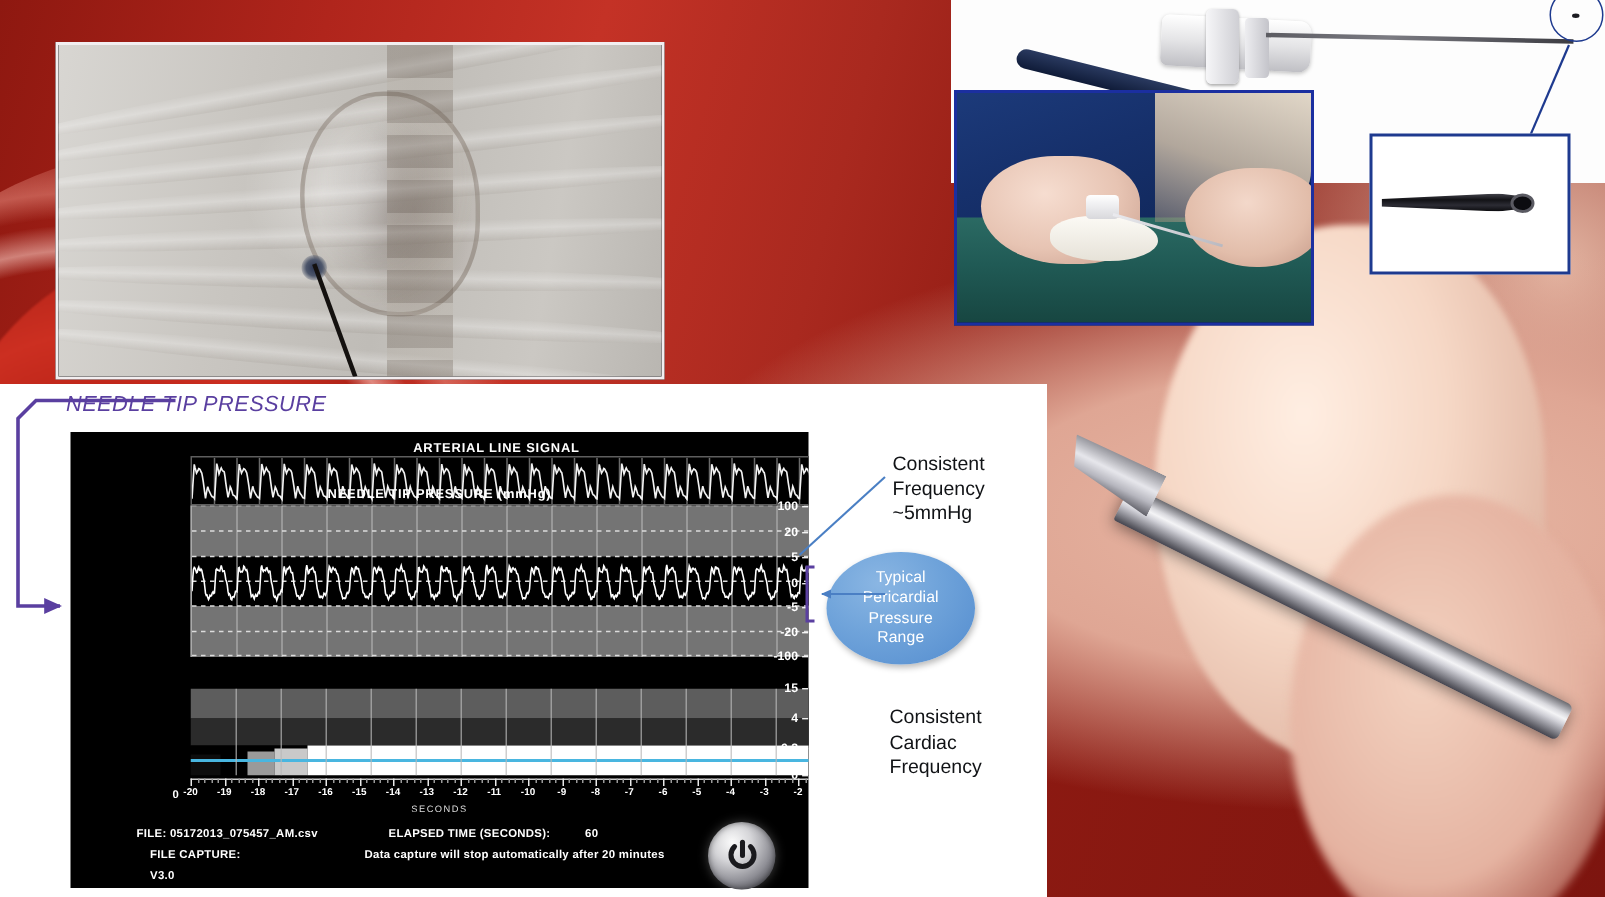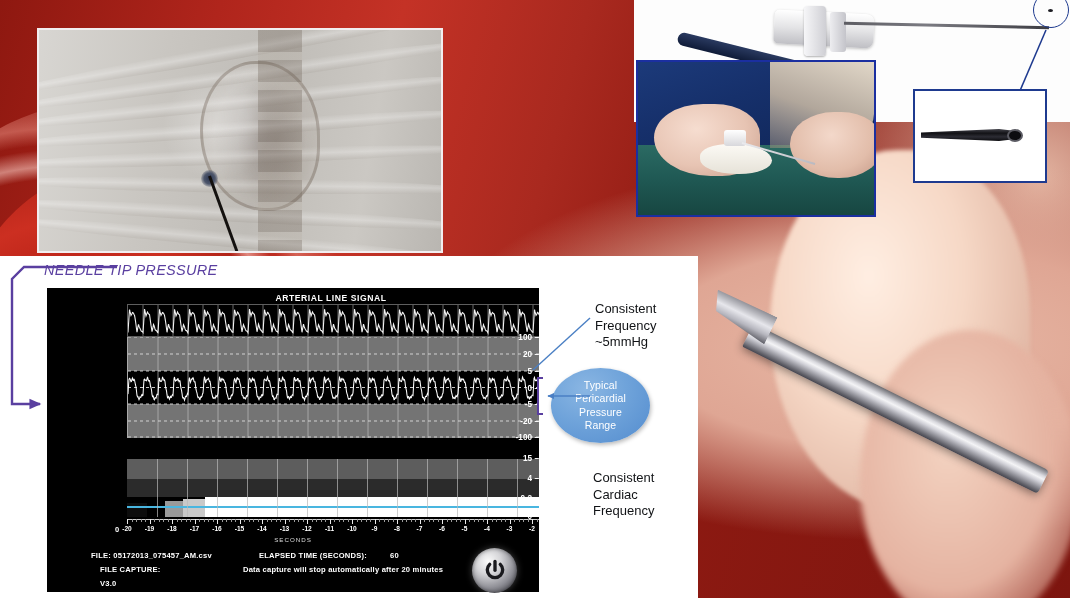--- a/index.html
+++ b/index.html
@@ -465,20 +465,21 @@
           <line x1="375.0" y1="0" x2="375.0" y2="33"></line>
           <line x1="390.0" y1="0" x2="390.0" y2="33"></line>
           <line x1="405.0" y1="0" x2="405.0" y2="33"></line>
           <line x1="420.0" y1="0" x2="420.0" y2="33"></line>
           <line x1="435.0" y1="0" x2="435.0" y2="33"></line>
         </g>
       <polyline id="art-trace" fill="none" stroke="#f2f2f2" stroke-width="1.1" points="0.0,27.5 0.5,19.4 1.0,11.9 1.5,4.6 2.0,6.7 2.5,8.4 3.0,10.4 3.5,9.5 4.0,8.7 4.5,7.4 5.0,7.6 5.5,8.3 6.0,9.5 6.5,10.3 7.0,12.9 7.5,16.1 8.0,19.8 8.5,23.7 9.0,27.2 9.5,24.3 10.0,21.6 10.5,19.4 11.0,21.2 11.5,22.4 12.0,23.5 12.5,24.6 13.0,25.6 13.5,26.2 14.0,26.4 14.5,26.6 15.0,27.4 15.5,20.1 16.0,12.3 16.5,4.1 17.0,6.1 17.5,8.6 18.0,11.0 18.5,9.6 19.0,8.1 19.5,7.0 20.0,8.1 20.5,8.9 21.0,9.2 21.5,9.6 22.0,12.8 22.5,16.7 23.0,20.2 23.5,23.2 24.0,26.6 24.5,24.5 25.0,22.3 25.5,19.5 26.0,20.5 26.5,22.1 27.0,24.0 27.5,25.2 28.0,25.3 28.5,25.6 29.0,26.4 29.5,27.3 30.0,27.7 30.5,19.6 31.0,11.7 31.5,4.4 32.0,6.8 32.5,8.6 33.0,10.4 33.5,9.3 34.0,8.6 34.5,7.5 35.0,7.8 35.5,8.3 36.0,9.2 36.5,10.3 37.0,13.1 37.5,16.2 38.0,19.6 38.5,23.5 39.0,27.3 39.5,24.5 40.0,21.6 40.5,19.2 41.0,21.1 41.5,22.6 42.0,23.6 42.5,24.5 43.0,25.3 43.5,26.2 44.0,26.6 44.5,26.7 45.0,27.2 45.5,19.9 46.0,12.4 46.5,4.4 47.0,6.1 47.5,8.4 48.0,10.9 48.5,9.8 49.0,8.3 49.5,6.9 50.0,7.9 50.5,8.9 51.0,9.5 51.5,9.7 52.0,12.6 52.5,16.6 53.0,20.3 53.5,23.5 54.0,26.6 54.5,24.3 55.0,22.2 55.5,19.7 56.0,20.7 56.5,22.0 57.0,23.7 57.5,25.2 58.0,25.5 58.5,25.6 59.0,26.2 59.5,27.1 60.0,27.9 60.5,19.8 61.0,11.7 61.5,4.2 62.0,6.7 62.5,8.8 63.0,10.5 63.5,9.2 64.0,8.4 64.5,7.6 65.0,8.1 65.5,8.3 66.0,9.0 66.5,10.1 67.0,13.3 67.5,16.4 68.0,19.6 68.5,23.3 69.0,27.2 69.5,24.7 70.0,21.7 70.5,19.1 71.0,20.9 71.5,22.6 72.0,23.9 72.5,24.5 73.0,25.1 73.5,26.1 74.0,26.8 74.5,27.0 75.0,27.2 75.5,19.7 76.0,12.3 76.5,4.6 77.0,6.3 77.5,8.2 78.0,10.7 78.5,9.9 79.0,8.5 79.5,6.9 80.0,7.7 80.5,8.8 81.0,9.6 81.5,9.9 82.0,12.6 82.5,16.3 83.0,20.2 83.5,23.7 84.0,26.7 84.5,24.1 85.0,22.0 85.5,19.7 86.0,20.9 86.5,22.0 87.0,23.5 87.5,25.0 88.0,25.7 88.5,25.8 89.0,26.1 89.5,26.9 90.0,27.8 90.5,20.0 91.0,11.8 91.5,4.0 92.0,6.5 92.5,8.9 93.0,10.8 93.5,9.2 94.0,8.2 94.5,7.4 95.0,8.2 95.5,8.5 96.0,8.9 96.5,9.9 97.0,13.2 97.5,16.6 98.0,19.7 98.5,23.1 99.0,27.0 99.5,24.8 100.0,22.0 100.5,19.1 101.0,20.6 101.5,22.5 102.0,24.1 102.5,24.7 103.0,25.0 103.5,25.9 104.0,26.8 104.5,27.2 105.0,27.3 105.5,19.5 106.0,12.2 106.5,4.7 107.0,6.5 107.5,8.2 108.0,10.5 108.5,9.8 109.0,8.7 109.5,7.1 110.0,7.6 110.5,8.6 111.0,9.6 111.5,10.2 112.0,12.7 112.5,16.1 113.0,20.1 113.5,23.8 114.0,27.0 114.5,24.1 115.0,21.7 115.5,19.7 116.0,21.1 116.5,22.2 117.0,23.4 117.5,24.8 118.0,25.7 118.5,26.1 119.0,26.2 119.5,26.7 120.0,27.7 120.5,20.1 121.0,12.1 121.5,4.0 122.0,6.3 122.5,8.8 123.0,11.0 123.5,9.4 124.0,8.0 124.5,7.2 125.0,8.2 125.5,8.7 126.0,9.0 126.5,9.7 127.0,13.1 127.5,16.8 128.0,19.9 128.5,23.1 129.0,26.8 129.5,24.7 130.0,22.2 130.5,19.2 131.0,20.5 131.5,22.3 132.0,24.1 132.5,25.0 133.0,25.1 133.5,25.7 134.0,26.6 134.5,27.3 135.0,27.5 135.5,19.4 136.0,11.9 136.5,4.6 137.0,6.7 137.5,8.4 138.0,10.4 138.5,9.6 139.0,8.7 139.5,7.3 140.0,7.6 140.5,8.4 141.0,9.5 141.5,10.3 142.0,12.9 142.5,16.1 143.0,19.8 143.5,23.7 144.0,27.2 144.5,24.2 145.0,21.6 145.5,19.5 146.0,21.2 146.5,22.4 147.0,23.4 147.5,24.6 148.0,25.6 148.5,26.2 149.0,26.4 149.5,26.6 150.0,27.4 150.5,20.1 151.0,12.3 151.5,4.1 152.0,6.1 152.5,8.6 153.0,11.0 153.5,9.6 154.0,8.1 154.5,7.0 155.0,8.1 155.5,8.9 156.0,9.2 156.5,9.6 157.0,12.8 157.5,16.7 158.0,20.1 158.5,23.2 159.0,26.6 159.5,24.5 160.0,22.3 160.5,19.5 161.0,20.5 161.5,22.1 162.0,24.0 162.5,25.1 163.0,25.3 163.5,25.6 164.0,26.4 164.5,27.3 165.0,27.7 165.5,19.6 166.0,11.8 166.5,4.4 167.0,6.8 167.5,8.6 168.0,10.4 168.5,9.3 169.0,8.6 169.5,7.5 170.0,7.8 170.5,8.3 171.0,9.3 171.5,10.3 172.0,13.1 172.5,16.2 173.0,19.6 173.5,23.6 174.0,27.3 174.5,24.5 175.0,21.6 175.5,19.2 176.0,21.1 176.5,22.6 177.0,23.6 177.5,24.5 178.0,25.3 178.5,26.2 179.0,26.6 179.5,26.7 180.0,27.2 180.5,19.9 181.0,12.4 181.5,4.3 182.0,6.1 182.5,8.4 183.0,11.0 183.5,9.8 184.0,8.2 184.5,6.9 185.0,7.9 185.5,8.9 186.0,9.4 186.5,9.7 187.0,12.7 187.5,16.6 188.0,20.3 188.5,23.4 189.0,26.6 189.5,24.3 190.0,22.2 190.5,19.7 191.0,20.7 191.5,22.0 192.0,23.8 192.5,25.2 193.0,25.5 193.5,25.6 194.0,26.2 194.5,27.2 195.0,27.9 195.5,19.8 196.0,11.7 196.5,4.2 197.0,6.7 197.5,8.8 198.0,10.5 198.5,9.2 199.0,8.4 199.5,7.6 200.0,8.0 200.5,8.3 201.0,9.0 201.5,10.2 202.0,13.3 202.5,16.4 203.0,19.6 203.5,23.3 204.0,27.2 204.5,24.7 205.0,21.7 205.5,19.1 206.0,20.9 206.5,22.6 207.0,23.9 207.5,24.5 208.0,25.1 208.5,26.1 209.0,26.8 209.5,26.9 210.0,27.2 210.5,19.7 211.0,12.4 211.5,4.5 212.0,6.2 212.5,8.3 213.0,10.8 213.5,9.9 214.0,8.5 214.5,6.9 215.0,7.7 215.5,8.8 216.0,9.6 216.5,9.9 217.0,12.6 217.5,16.3 218.0,20.2 218.5,23.7 219.0,26.7 219.5,24.1 220.0,22.0 220.5,19.7 221.0,20.9 221.5,22.0 222.0,23.5 222.5,25.1 223.0,25.7 223.5,25.8 224.0,26.1 224.5,26.9 225.0,27.8 225.5,20.0 226.0,11.8 226.5,4.0 227.0,6.5 227.5,8.9 228.0,10.8 228.5,9.2 229.0,8.2 229.5,7.5 230.0,8.2 230.5,8.5 231.0,8.9 231.5,9.9 232.0,13.3 232.5,16.6 233.0,19.7 233.5,23.1 234.0,27.1 234.5,24.8 235.0,21.9 235.5,19.1 236.0,20.7 236.5,22.6 237.0,24.0 237.5,24.7 238.0,25.0 238.5,25.9 239.0,26.8 239.5,27.2 240.0,27.3 240.5,19.5 241.0,12.2 241.5,4.7 242.0,6.5 242.5,8.2 243.0,10.5 243.5,9.8 244.0,8.7 244.5,7.1 245.0,7.6 245.5,8.6 246.0,9.6 246.5,10.1 247.0,12.7 247.5,16.2 248.0,20.1 248.5,23.8 249.0,26.9 249.5,24.1 250.0,21.8 250.5,19.7 251.0,21.1 251.5,22.1 252.0,23.4 252.5,24.8 253.0,25.7 253.5,26.0 254.0,26.2 254.5,26.7 255.0,27.7 255.5,20.1 256.0,12.0 256.5,4.0 257.0,6.3 257.5,8.9 258.0,11.0 258.5,9.4 259.0,8.0 259.5,7.2 260.0,8.3 260.5,8.7 261.0,9.0 261.5,9.7 262.0,13.1 262.5,16.8 263.0,19.9 263.5,23.1 264.0,26.8 264.5,24.7 265.0,22.2 265.5,19.2 266.0,20.5 266.5,22.3 267.0,24.1 267.5,24.9 268.0,25.1 268.5,25.7 269.0,26.6 269.5,27.3 270.0,27.5 270.5,19.4 271.0,12.0 271.5,4.6 272.0,6.7 272.5,8.4 273.0,10.4 273.5,9.6 274.0,8.7 274.5,7.3 275.0,7.6 275.5,8.4 276.0,9.5 276.5,10.3 277.0,12.9 277.5,16.1 278.0,19.8 278.5,23.7 279.0,27.2 279.5,24.2 280.0,21.6 280.5,19.5 281.0,21.2 281.5,22.4 282.0,23.4 282.5,24.6 283.0,25.6 283.5,26.2 284.0,26.4 284.5,26.6 285.0,27.5 285.5,20.1 286.0,12.3 286.5,4.1 287.0,6.1 287.5,8.7 288.0,11.0 288.5,9.6 289.0,8.1 289.5,7.0 290.0,8.1 290.5,8.9 291.0,9.2 291.5,9.6 292.0,12.9 292.5,16.8 293.0,20.1 293.5,23.2 294.0,26.6 294.5,24.5 295.0,22.3 295.5,19.4 296.0,20.5 296.5,22.1 297.0,24.0 297.5,25.1 298.0,25.3 298.5,25.6 299.0,26.4 299.5,27.3 300.0,27.7 300.5,19.5 301.0,11.8 301.5,4.4 302.0,6.8 302.5,8.6 303.0,10.4 303.5,9.4 304.0,8.6 304.5,7.5 305.0,7.8 305.5,8.3 306.0,9.3 306.5,10.3 307.0,13.1 307.5,16.2 308.0,19.7 308.5,23.6 309.0,27.3 309.5,24.4 310.0,21.6 310.5,19.2 311.0,21.1 311.5,22.6 312.0,23.6 312.5,24.5 313.0,25.4 313.5,26.2 314.0,26.6 314.5,26.7 315.0,27.3 315.5,19.9 316.0,12.4 316.5,4.3 317.0,6.1 317.5,8.4 318.0,11.0 318.5,9.8 319.0,8.2 319.5,6.9 320.0,7.9 320.5,8.9 321.0,9.4 321.5,9.7 322.0,12.7 322.5,16.6 323.0,20.3 323.5,23.4 324.0,26.6 324.5,24.3 325.0,22.2 325.5,19.6 326.0,20.7 326.5,22.0 327.0,23.8 327.5,25.2 328.0,25.5 328.5,25.6 329.0,26.2 329.5,27.2 330.0,27.8 330.5,19.7 331.0,11.7 331.5,4.2 332.0,6.7 332.5,8.8 333.0,10.5 333.5,9.2 334.0,8.4 334.5,7.6 335.0,8.0 335.5,8.3 336.0,9.1 336.5,10.2 337.0,13.2 337.5,16.4 338.0,19.6 338.5,23.3 339.0,27.2 339.5,24.6 340.0,21.7 340.5,19.1 341.0,20.9 341.5,22.6 342.0,23.8 342.5,24.5 343.0,25.2 343.5,26.1 344.0,26.8 344.5,26.9 345.0,27.2 345.5,19.7 346.0,12.4 346.5,4.5 347.0,6.2 347.5,8.3 348.0,10.8 348.5,9.9 349.0,8.4 349.5,6.9 350.0,7.7 350.5,8.8 351.0,9.6 351.5,9.9 352.0,12.6 352.5,16.4 353.0,20.3 353.5,23.6 354.0,26.7 354.5,24.1 355.0,22.0 355.5,19.7 356.0,20.9 356.5,22.0 357.0,23.6 357.5,25.1 358.0,25.7 358.5,25.8 359.0,26.1 359.5,26.9 360.0,27.9 360.5,20.0 361.0,11.8 361.5,4.0 362.0,6.6 362.5,8.9 363.0,10.7 363.5,9.2 364.0,8.2 364.5,7.5 365.0,8.2 365.5,8.5 366.0,8.9 366.5,10.0 367.0,13.3 367.5,16.6 368.0,19.7 368.5,23.2 369.0,27.1 369.5,24.8 370.0,21.9 370.5,19.1 371.0,20.7 371.5,22.6 372.0,24.0 372.5,24.7 373.0,25.0 373.5,25.9 374.0,26.8 374.5,27.1 375.0,27.2 375.5,19.5 376.0,12.2 376.5,4.7 377.0,6.4 377.5,8.2 378.0,10.6 378.5,9.8 379.0,8.6 379.5,7.1 380.0,7.6 380.5,8.6 381.0,9.6 381.5,10.1 382.0,12.6 382.5,16.2 383.0,20.1 383.5,23.8 384.0,26.9 384.5,24.1 385.0,21.8 385.5,19.7 386.0,21.1 386.5,22.1 387.0,23.4 387.5,24.9 388.0,25.7 388.5,26.0 389.0,26.2 389.5,26.7 390.0,27.7 390.5,20.1 391.0,12.0 391.5,4.0 392.0,6.3 392.5,8.9 393.0,10.9 393.5,9.3 394.0,8.1 394.5,7.3 395.0,8.3 395.5,8.7 396.0,9.0 396.5,9.7 397.0,13.1 397.5,16.7 398.0,19.9 398.5,23.1 399.0,26.8 399.5,24.7 400.0,22.1 400.5,19.2 401.0,20.5 401.5,22.4 402.0,24.1 402.5,24.9 403.0,25.1 403.5,25.7 404.0,26.7 404.5,27.3 405.0,27.4 405.5,19.4 406.0,12.0 406.5,4.6 407.0,6.7 407.5,8.4 408.0,10.4 408.5,9.6 409.0,8.7 409.5,7.3 410.0,7.6 410.5,8.4 411.0,9.5 411.5,10.3 412.0,12.8 412.5,16.1 413.0,19.9 413.5,23.8 414.0,27.1 414.5,24.2 415.0,21.6 415.5,19.5 416.0,21.2 416.5,22.3 417.0,23.4 417.5,24.6 418.0,25.6 418.5,26.2 419.0,26.3 419.5,26.6 420.0,27.5 420.5,20.1 421.0,12.2 421.5,4.1 422.0,6.2 422.5,8.7 423.0,11.0 423.5,9.6 424.0,8.0 424.5,7.0 425.0,8.2 425.5,8.9 426.0,9.2 426.5,9.6 427.0,12.9 427.5,16.8 428.0,20.1 428.5,23.2 429.0,26.7 429.5,24.6 430.0,22.3 430.5,19.4 431.0,20.5 431.5,22.1 432.0,24.0 432.5,25.1 433.0,25.2 433.5,25.6 434.0,26.4 434.5,27.3 435.0,27.7 435.5,19.5 436.0,11.8 436.5,4.5 437.0,6.8 437.5,8.6 438.0,10.4 438.5,9.4 439.0,8.7 439.5,7.5 440.0,7.8 440.5,8.3 441.0,9.3 441.5,10.3 442.0,13.1 442.5,16.1 443.0,19.7 443.5,23.6 444.0,27.3 444.5,24.4 445.0,21.6 445.5,19.3 446.0,21.1 446.5,22.6 447.0,23.6 447.5,24.5 448.0,25.4 448.5,26.3 449.0,26.6 449.5,26.7 450.0,27.3"></polyline>
     </svg>
   </div>
 
+  <div id="title-ntp" class="m-title">NEEDLE TIP PRESSURE (mmHg)</div>
 
   <div id="ntp-wrap">
     <div id="ntp-plot">
       <div class="ntp-band-black" style="top:34px;height:33px;"></div>
       <svg width="450" height="101" viewBox="0 0 450 101" preserveAspectRatio="none" style="position:absolute;left:0;top:0;">
         <g id="ntp-grid">
             <line x1="30.0" y1="0" x2="30.0" y2="101" stroke="#b9b9b9" stroke-width="1" opacity="0.72"></line>
             <line x1="60.0" y1="0" x2="60.0" y2="101" stroke="#b9b9b9" stroke-width="1" opacity="0.72"></line>
             <line x1="90.0" y1="0" x2="90.0" y2="101" stroke="#b9b9b9" stroke-width="1" opacity="0.72"></line>
             <line x1="120.0" y1="0" x2="120.0" y2="101" stroke="#b9b9b9" stroke-width="1" opacity="0.72"></line>

